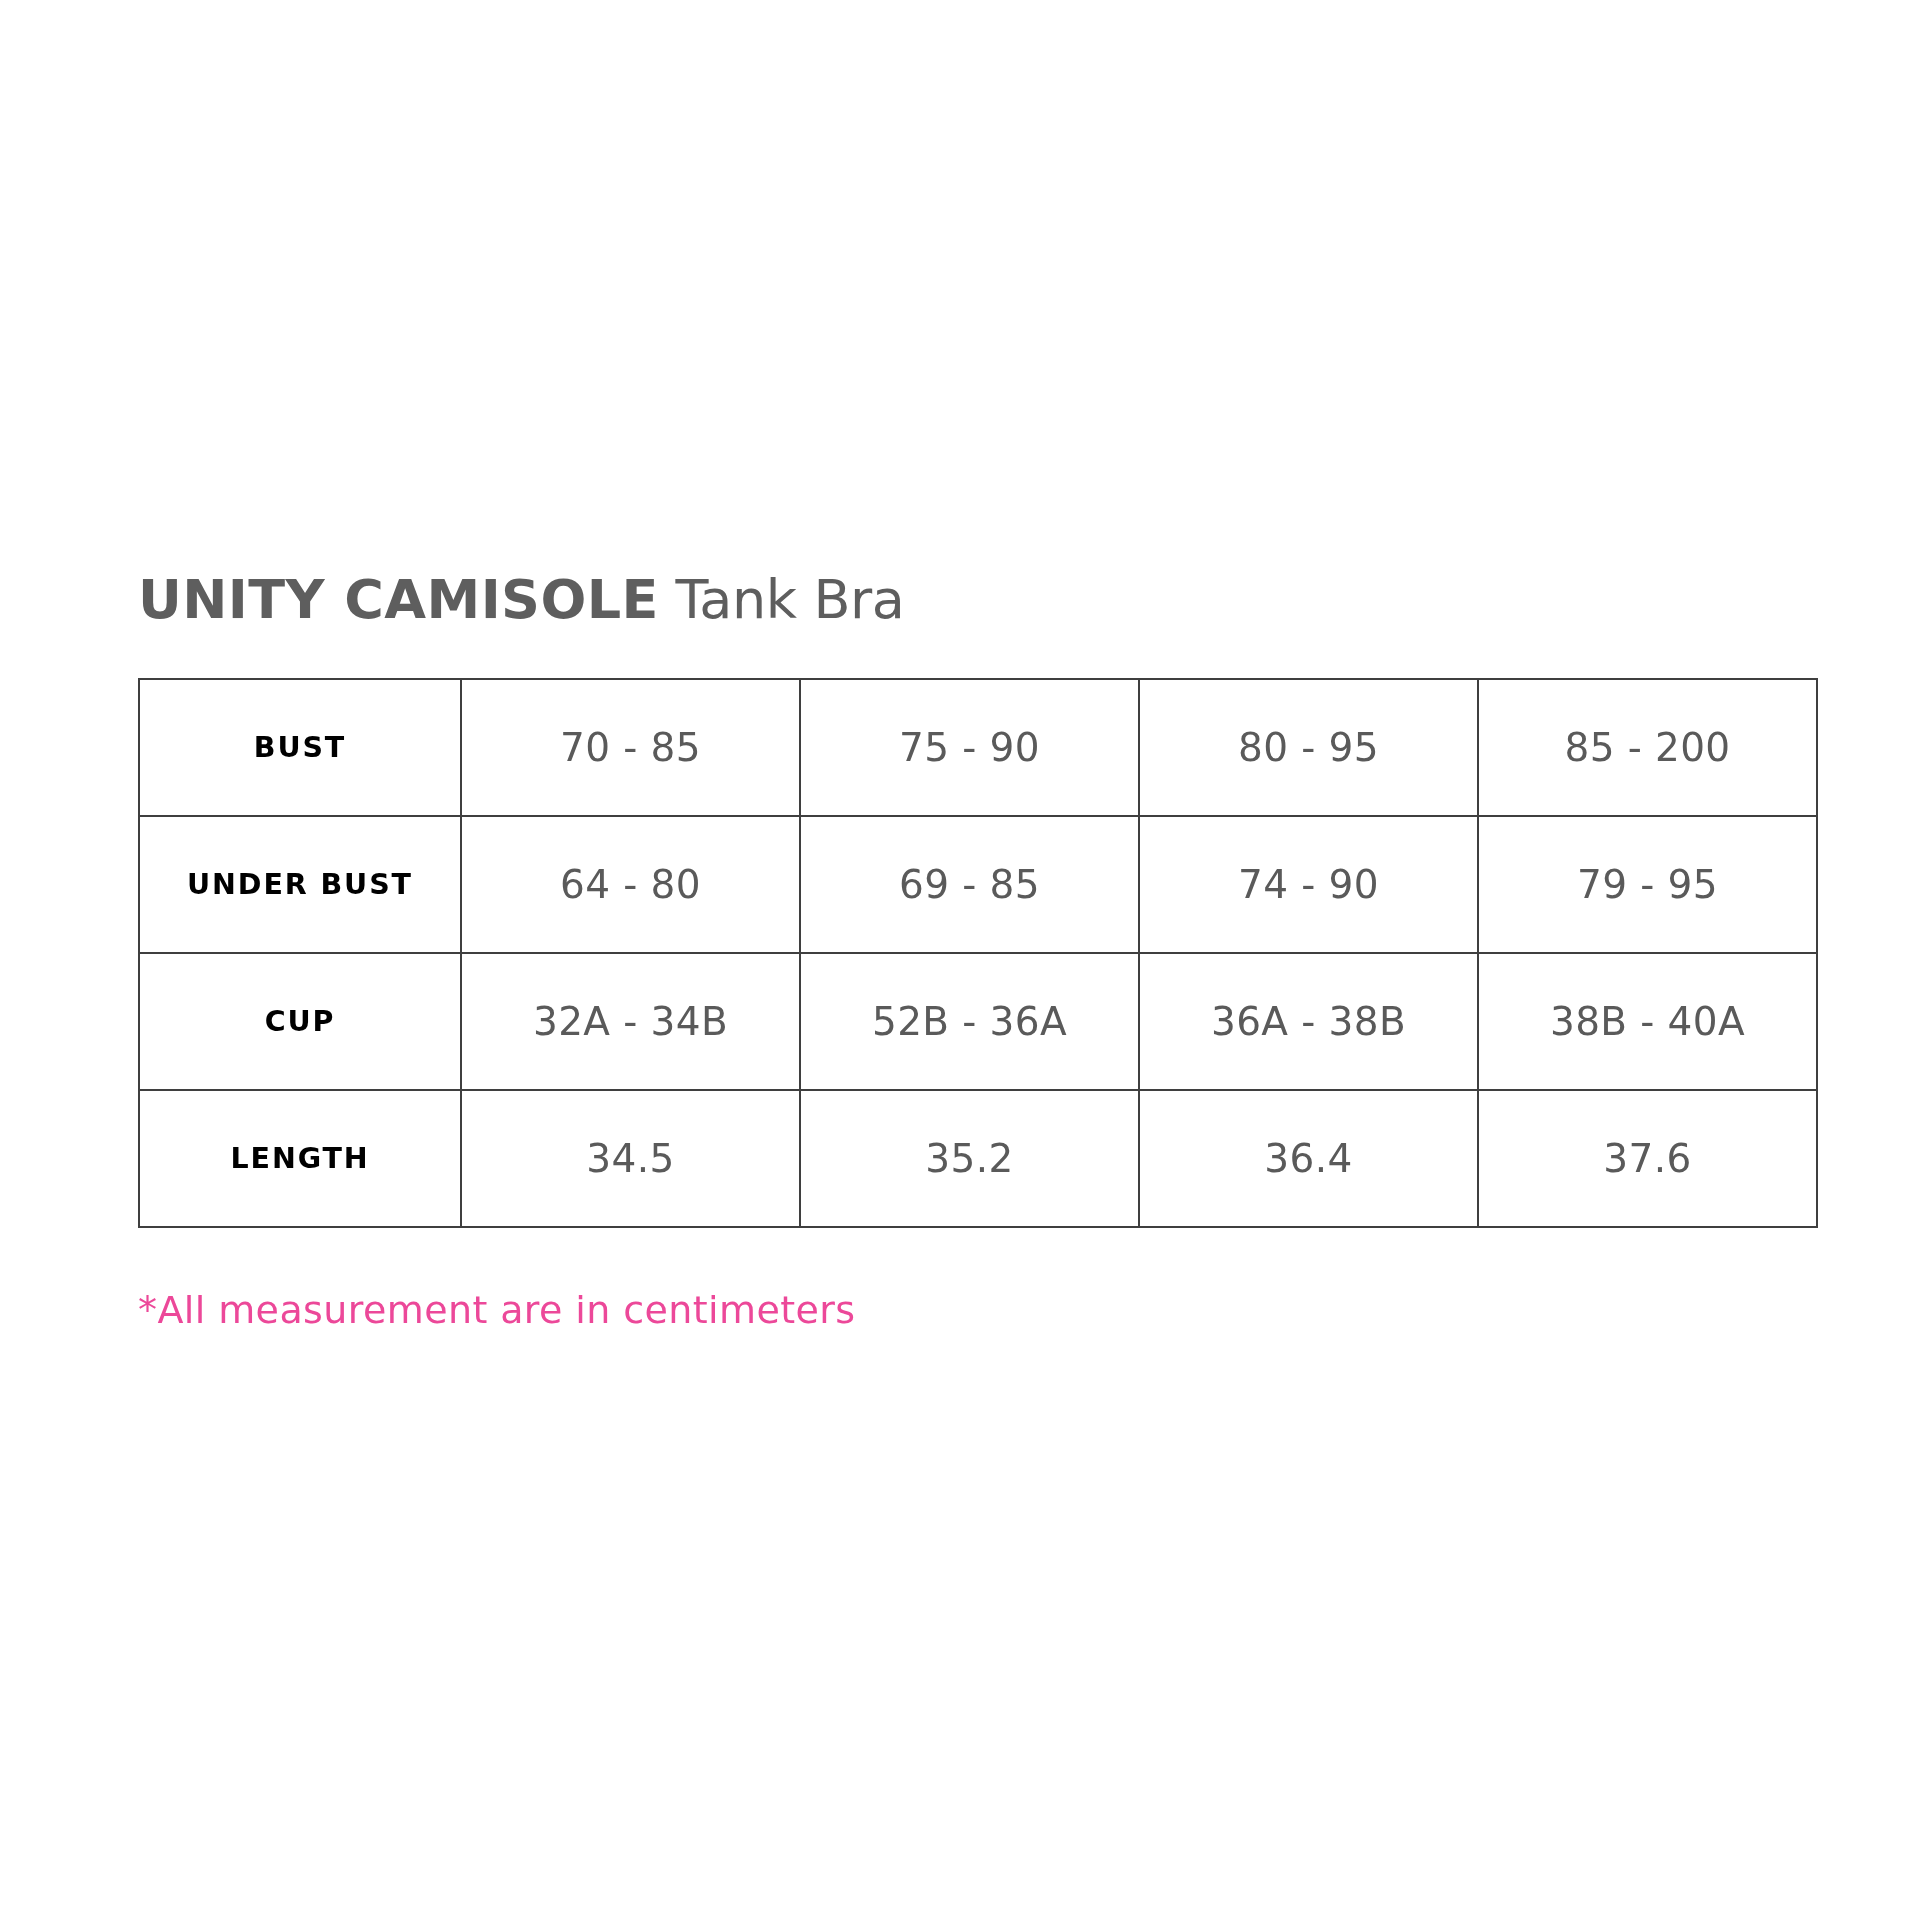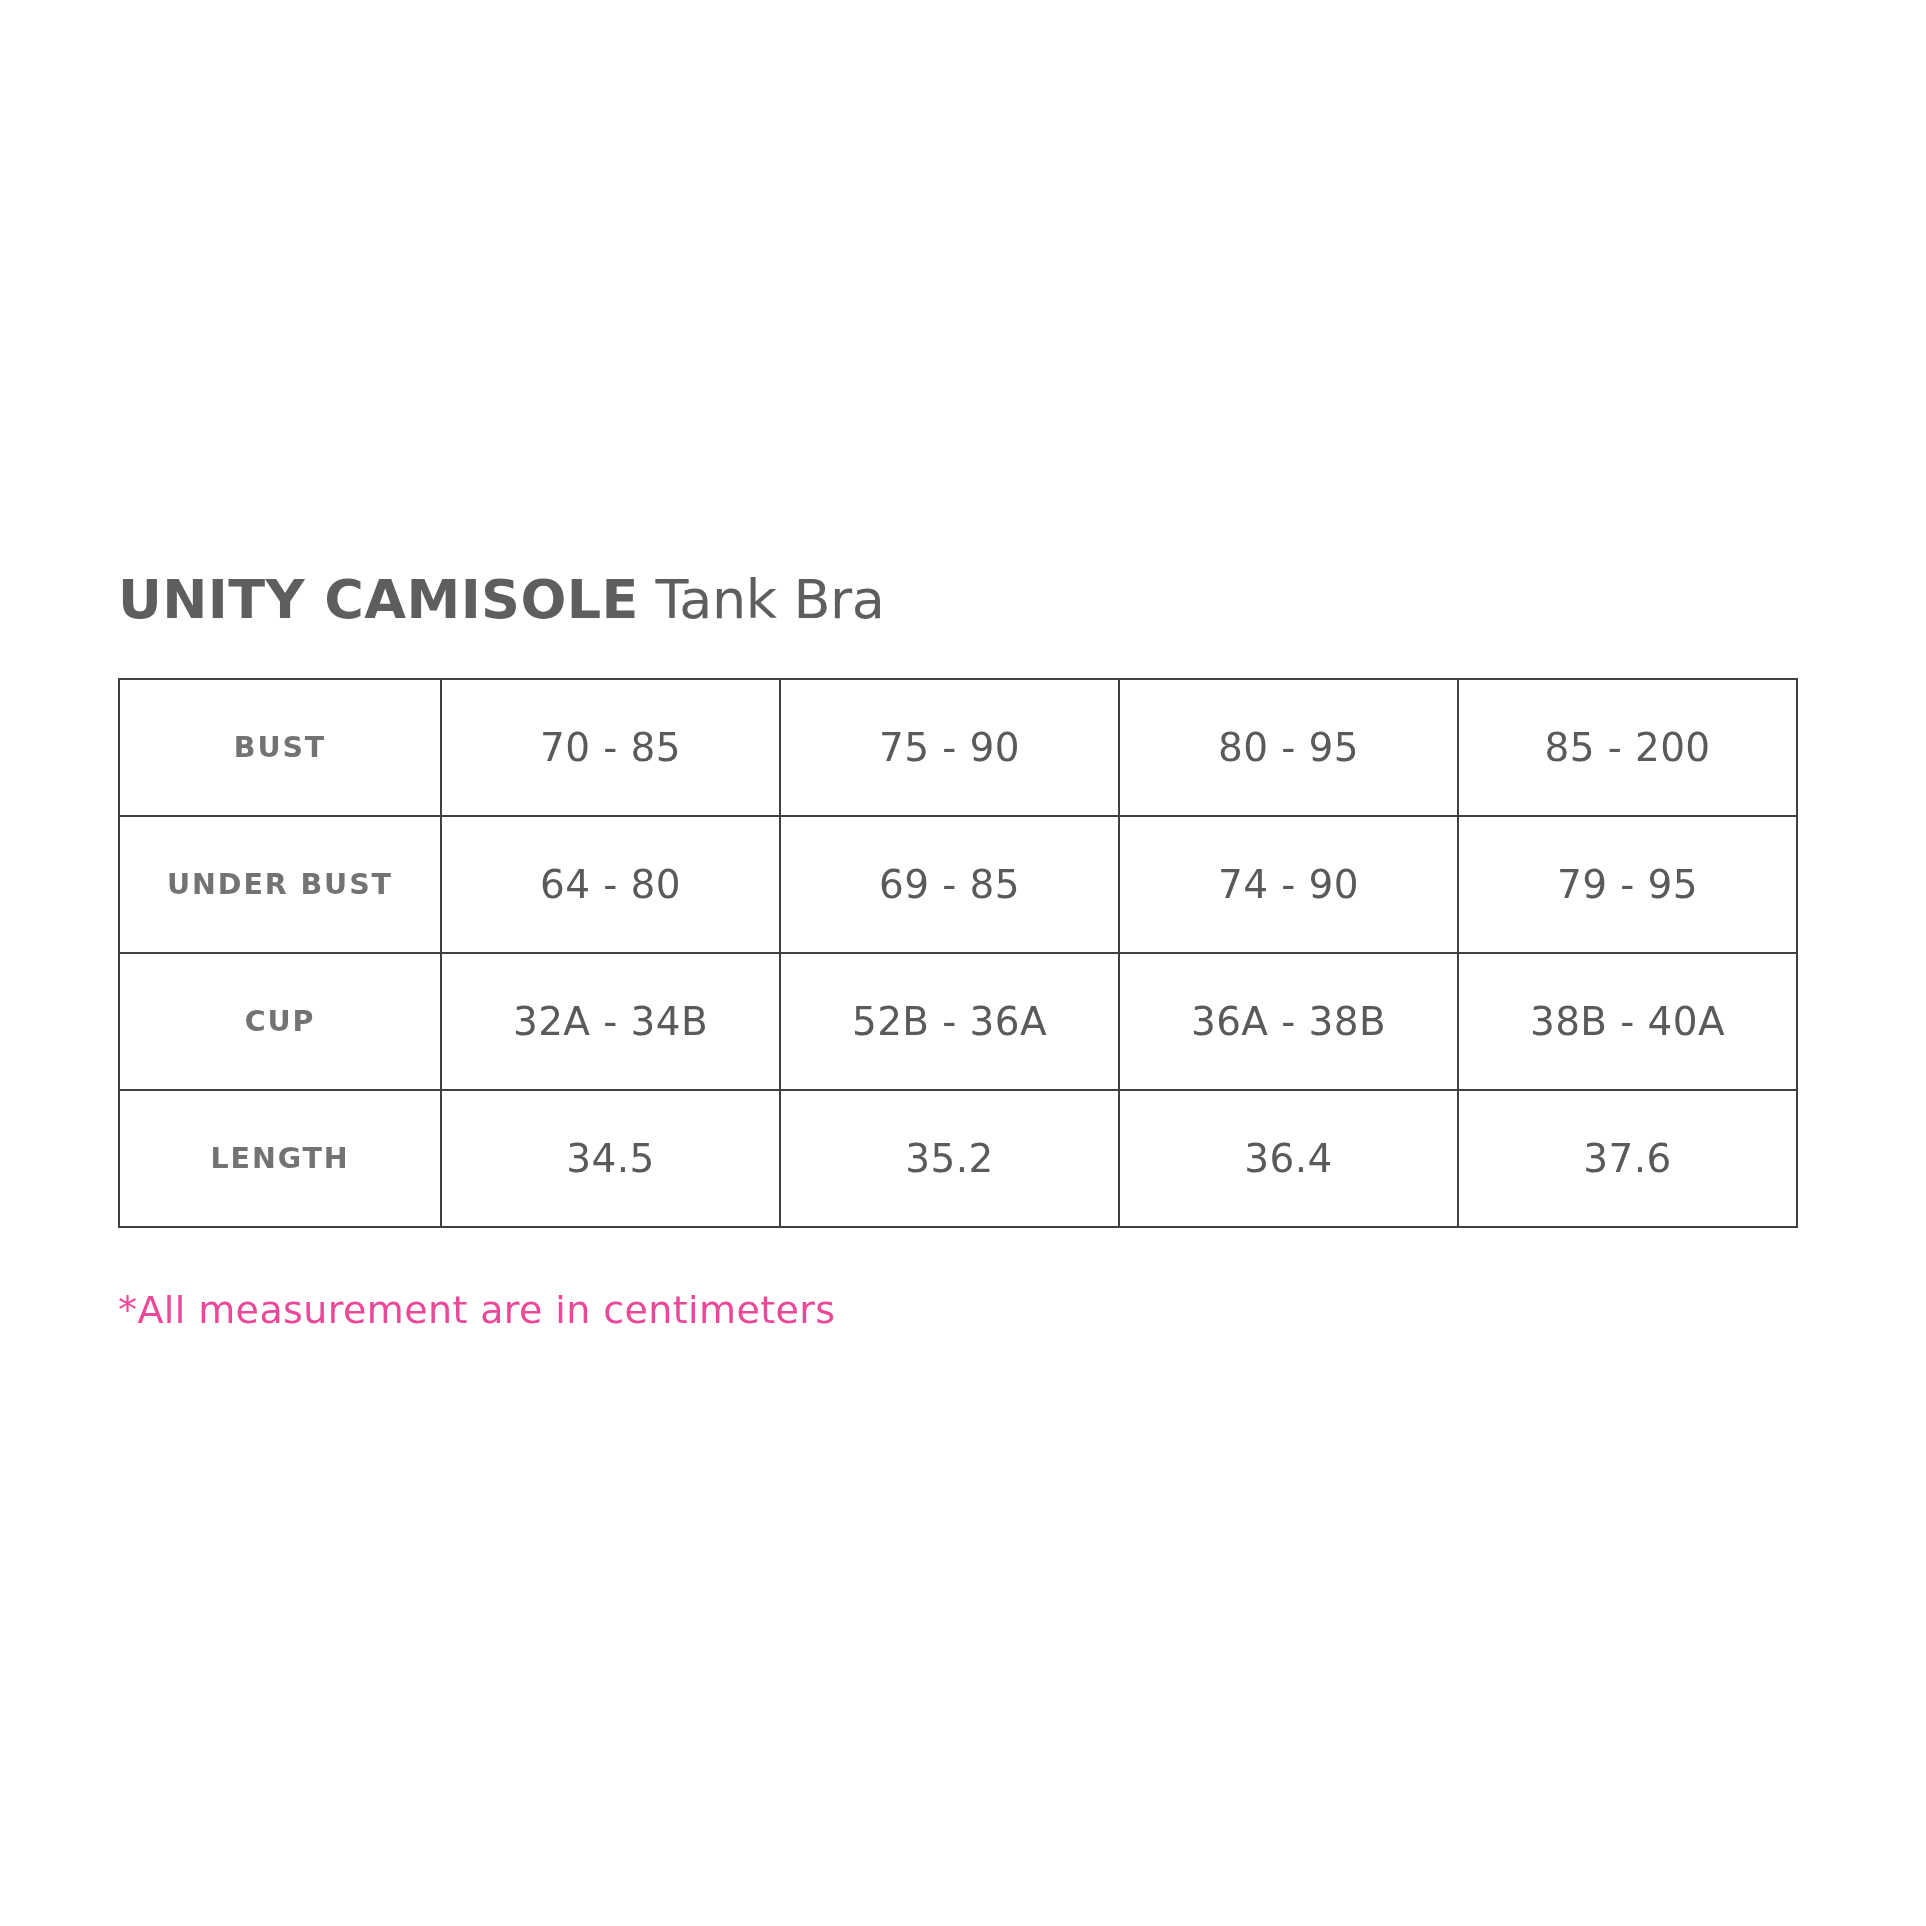--- a/index.html
+++ b/index.html
@@ -17,21 +17,21 @@
 
   .page {
     position: relative;
     width: 1926px;
     height: 1926px;
     box-sizing: border-box;
   }
 
   .content {
     position: absolute;
-    left: 118px;
+    left: 138px;
     top: 570px;
     width: 1789px;
   }
 
   .title {
     font-size: 54px;
     line-height: 1.1;
     letter-spacing: -0.4px;
     color: #5e5e5e;
     margin-bottom: 49px;
@@ -55,21 +55,21 @@
     height: 137px;
     text-align: center;
     vertical-align: middle;
     padding: 0 7.7px;
     box-sizing: border-box;
   }
   td.row-header {
     font-weight: bold;
     font-size: 28.5px;
     letter-spacing: 1.9px;
-    color: #737373;
+    color: #000000;
     width: 322px;
   }
   td.col-header {
     font-weight: bold;
     font-size: 35px;
     letter-spacing: 1.9px;
     color: #4a4a4a;
   }
   td.value {
     font-size: 39px;

